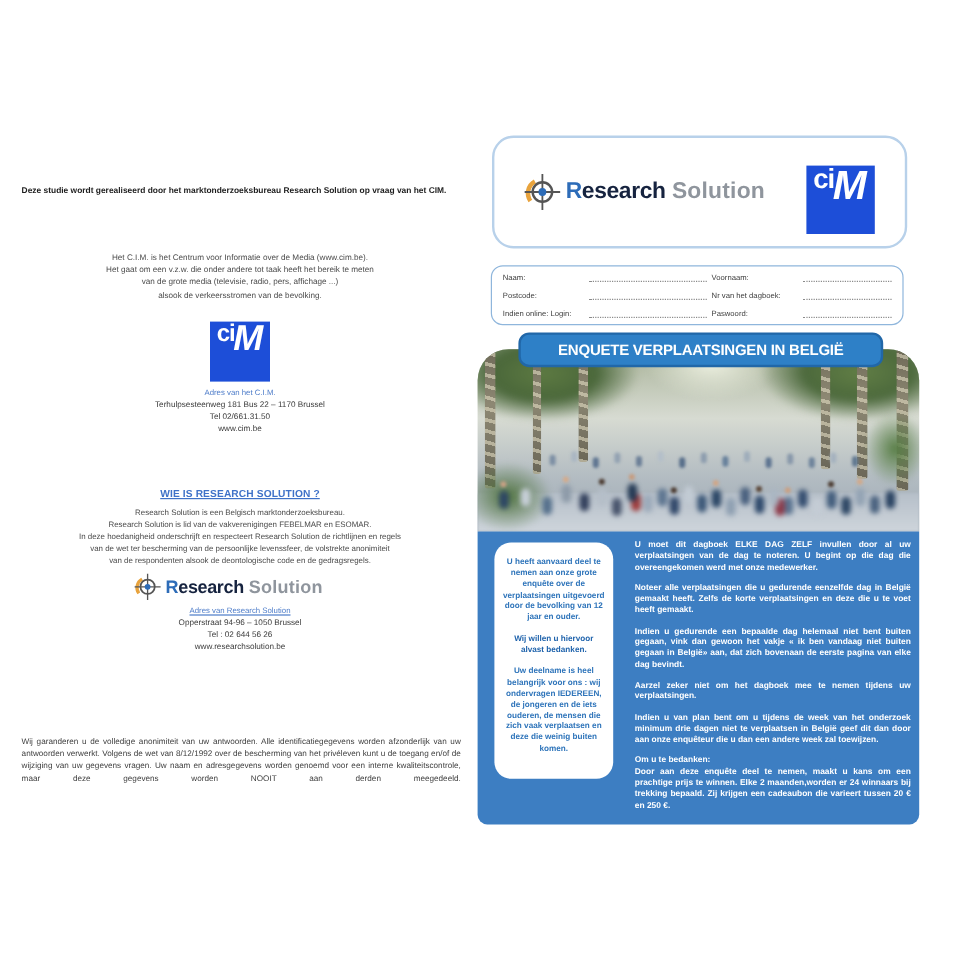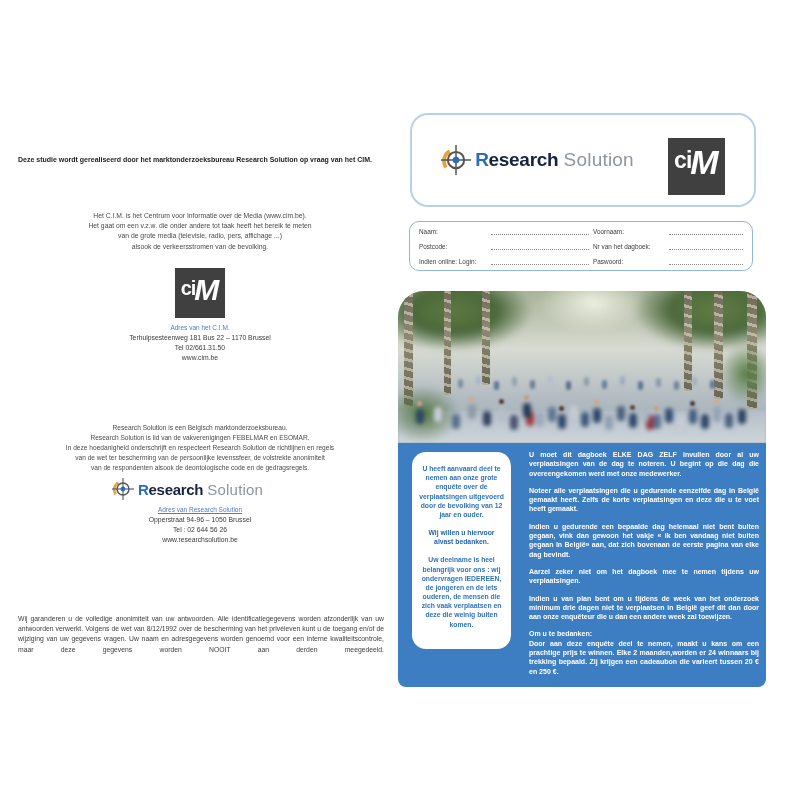--- a/index.html
+++ b/index.html
@@ -9,35 +9,35 @@
   .pre{white-space:pre-line;}
   .ctr{text-align:center;}
 
   
   #page-left{left:14px;top:100px;width:372px;height:580px;}
   .intro{left:4px;top:56px;width:364px;font-size:7px;font-weight:700;color:#1d1d1d;}
   .h-blue{width:100%;text-align:center;font-size:8.5px;font-weight:700;color:#3f72c8;
           text-decoration:underline;letter-spacing:.1px;}
   #h-cim{top:93px;}
   #body-cim{top:111px;width:100%;font-size:6.8px;color:#4a4a4a;line-height:1.5;}
-  .cim-logo{background:#404040;color:#fff;display:flex;align-items:center;justify-content:center;}
+  .cim-logo{background:#1d4ed8;color:#fff;display:flex;align-items:flex-start;justify-content:center;}
   #cim-logo-left{left:161px;top:168px;width:50px;height:50px;}
   .cim-ci{font-size:20px;font-weight:700;line-height:1;letter-spacing:-1px;padding-bottom:11px;}
   .cim-m{font-size:30px;font-weight:700;font-style:italic;line-height:1;padding-bottom:7px;margin-left:-1px;}
   .addr-label{width:100%;text-align:center;font-size:6.5px;color:#4d7cc9;}
   #addr-label-cim{top:224px;}
   #addr-cim{top:233px;width:100%;font-size:6.8px;color:#3a3a3a;line-height:1.5;}
   #h-rs{top:306px;}
   #body-rs{top:323px;width:100%;font-size:6.6px;color:#4a4a4a;line-height:1.5;}
   .rs-logo{display:flex;align-items:center;gap:4px;}
   #rs-logo-left{left:98px;top:378px;}
   #rs-logo-left .rs-name{font-size:15px;}
   .rs-name b{color:#16233f;font-weight:800;letter-spacing:-.3px;}
   .rs-name b .cap{color:#2d6cb8;}
-  .rs-name .sol{color:#8f959d;font-weight:400;letter-spacing:.2px;}
+  .rs-name .sol{color:#8f959d;font-weight:700;letter-spacing:.2px;}
   #addr-label-rs{top:406px;text-decoration:underline;}
   #addr-rs{top:415px;width:100%;font-size:6.8px;color:#3a3a3a;line-height:1.5;}
   #footer-left{left:4px;top:514px;width:366px;font-size:6.8px;color:#3d3d3d;
                line-height:1.5;text-align:justify;}
   #footer-left:after{content:"";display:inline-block;width:100%;}
 
   
   #page-right{left:396px;top:100px;width:372px;height:600px;}
 
   #logo-box{left:14px;top:13px;width:342px;height:90px;border:2px solid #b8d1ea;
@@ -136,20 +136,21 @@
   <div class="abs cim-logo" id="cim-logo-left">
     <span class="cim-ci">ci</span>
       <span class="cim-m">M</span>
   </div>
 
   <div class="abs addr-label" id="addr-label-cim">Adres van het C.I.M.</div>
   <div class="abs ctr pre" id="addr-cim">Terhulpsesteenweg 181 Bus 22 – 1170 Brussel
 Tel  02/661.31.50
 www.cim.be</div>
 
+  <div class="abs h-blue" id="h-rs">WIE IS RESEARCH SOLUTION ?</div>
 
   <div class="abs ctr pre" id="body-rs">Research Solution is een Belgisch marktonderzoeksbureau.
 Research Solution is lid van de vakverenigingen  FEBELMAR en ESOMAR.
 In deze hoedanigheid onderschrijft en respecteert Research Solution de richtlijnen en regels
 van de wet ter bescherming van de persoonlijke levenssfeer, de volstrekte anonimiteit
 van de respondenten alsook de deontologische code en de gedragsregels.</div>
 
   <div class="abs rs-logo" id="rs-logo-left">
     <svg width="22" height="22" viewBox="0 0 24 24">
       <path d="M4 18 A 9 9 0 0 1 7 5" stroke="#e8a33d" stroke-width="3" fill="none"></path>
@@ -202,20 +203,21 @@
       <span class="dots"></span>
     </div>
     <div class="form-row">
       <span>Indien online: Login:</span>
       <span class="dots"></span>
       <span>Paswoord:</span>
       <span class="dots"></span>
     </div>
   </div>
 
+  <div class="abs" id="banner">ENQUETE VERPLAATSINGEN IN BELGIË</div>
 
   <div class="abs" id="photo">
     <div class="blob fol-c"></div>
     <div class="blob fol-tl"></div>
     <div class="blob fol-tr"></div>
     <div class="trunk t1"></div>
     <div class="trunk t2"></div>
     <div class="trunk t3"></div>
     <div class="trunk t4"></div>
     <div class="trunk t5"></div>

